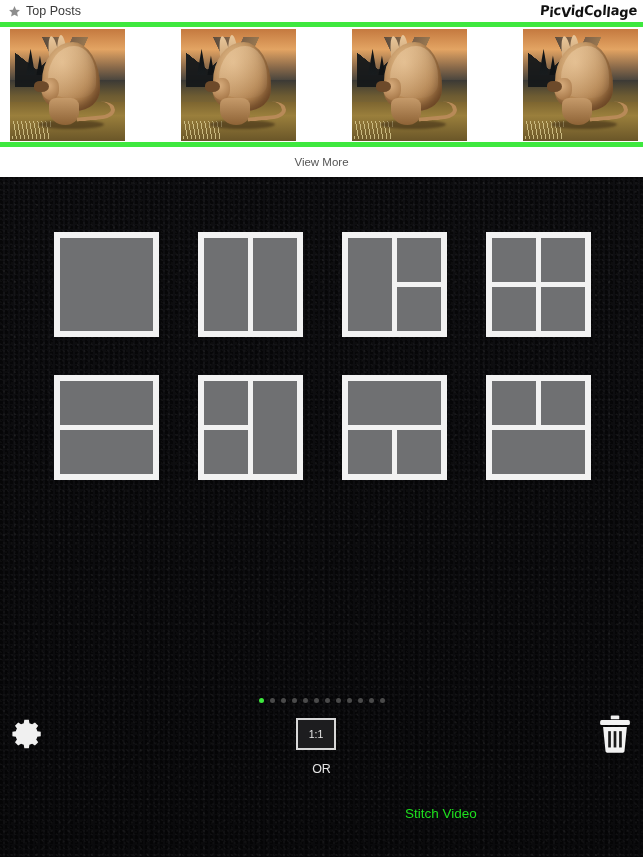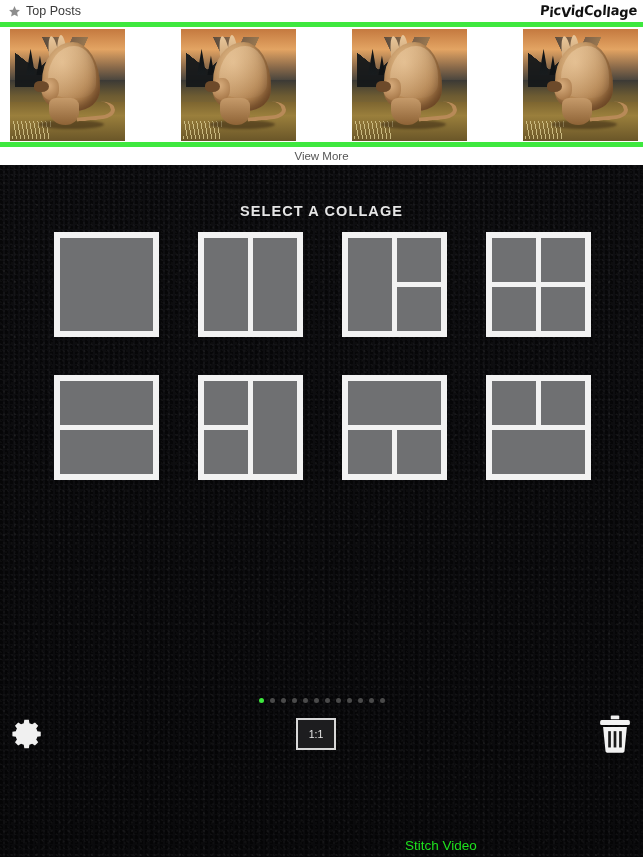--- a/index.html
+++ b/index.html
@@ -130,21 +130,21 @@
     border:4px solid #b88a58; border-left:none; border-top:none;
     background:transparent;
     transform:rotate(-5deg);
   }
   .k-shadow {
     position:absolute; left:24%; bottom:10%; width:58%; height:8%;
     border-radius:50%; background:rgba(40,25,10,.45); filter:blur(1px);
   }
 
   .viewmore {
-    position:absolute; left:0; top:147px; width:643px; height:18px;
+    position:absolute; left:0; top:147px; width:643px; height:30px;
     background:#fff; color:#555; font-size:11.5px;
     display:flex; align-items:center; justify-content:center;
   }
 
   
   .section-title {
     position:absolute; left:0; top:203px; width:643px;
     text-align:center; color:#e6e6e6; font-size:14.5px;
     font-weight:bold; letter-spacing:1.1px;
   }
@@ -197,21 +197,21 @@
   .or-text {
     position:absolute; left:0; top:762px; width:643px; text-align:center;
     color:#e4e4e4; font-size:12.5px;
   }
 
   .link-left {
     position:absolute; left:41px; top:805px;
     color:#1ee01e; font-size:14.5px; cursor:pointer;
   }
   .link-right {
-    position:absolute; left:405px; top:838px;
+    position:absolute; left:405px; top:806px;
     color:#1ee01e; font-size:13.5px; cursor:pointer;
   }
 </style>
 </head>
 <body>
 
 <div class="app">
 
   <div class="topbar">
     <div class="topbar-left">
@@ -311,21 +311,20 @@
         </div>
       </div>
   </div>
 
   <div class="rule-green rule-bottom"></div>
 
   <div class="viewmore">
     <span>View More</span>
   </div>
 
-  <div class="section-title">SELECT A COLLAGE</div>
 
   <div class="collage-grid" id="collage-grid">
       <div class="collage-card lay-1">
         <div class="cell c1"></div>
       </div>
       <div class="collage-card lay-2">
         <div class="cell c1"></div>
         <div class="cell c2"></div>
       </div>
       <div class="collage-card lay-3">
@@ -390,16 +389,17 @@
     <svg viewBox="0 0 24 28" width="34" height="40">
       <rect x="9" y="1" width="6" height="2.6" rx="0.6" fill="#f2f2f2"></rect>
       <rect x="1.5" y="4.2" width="21" height="3.4" rx="1.1" fill="#f2f2f2"></rect>
       <path d="M3.6 9h16.8l-1.7 17.2a1.2 1.2 0 01-1.2 1.05H6.5a1.2 1.2 0 01-1.2-1.05z" fill="#f2f2f2"></path>
       <rect x="7.2" y="12" width="1.9" height="11.5" fill="#1a1a1a"></rect>
       <rect x="11.05" y="12" width="1.9" height="11.5" fill="#1a1a1a"></rect>
       <rect x="14.9" y="12" width="1.9" height="11.5" fill="#1a1a1a"></rect>
     </svg>
   </div>
 
+  <div class="or-text">OR</div>
 
   <div class="link-right">Stitch Video</div>
 
 </div>
 
 </body></html>

